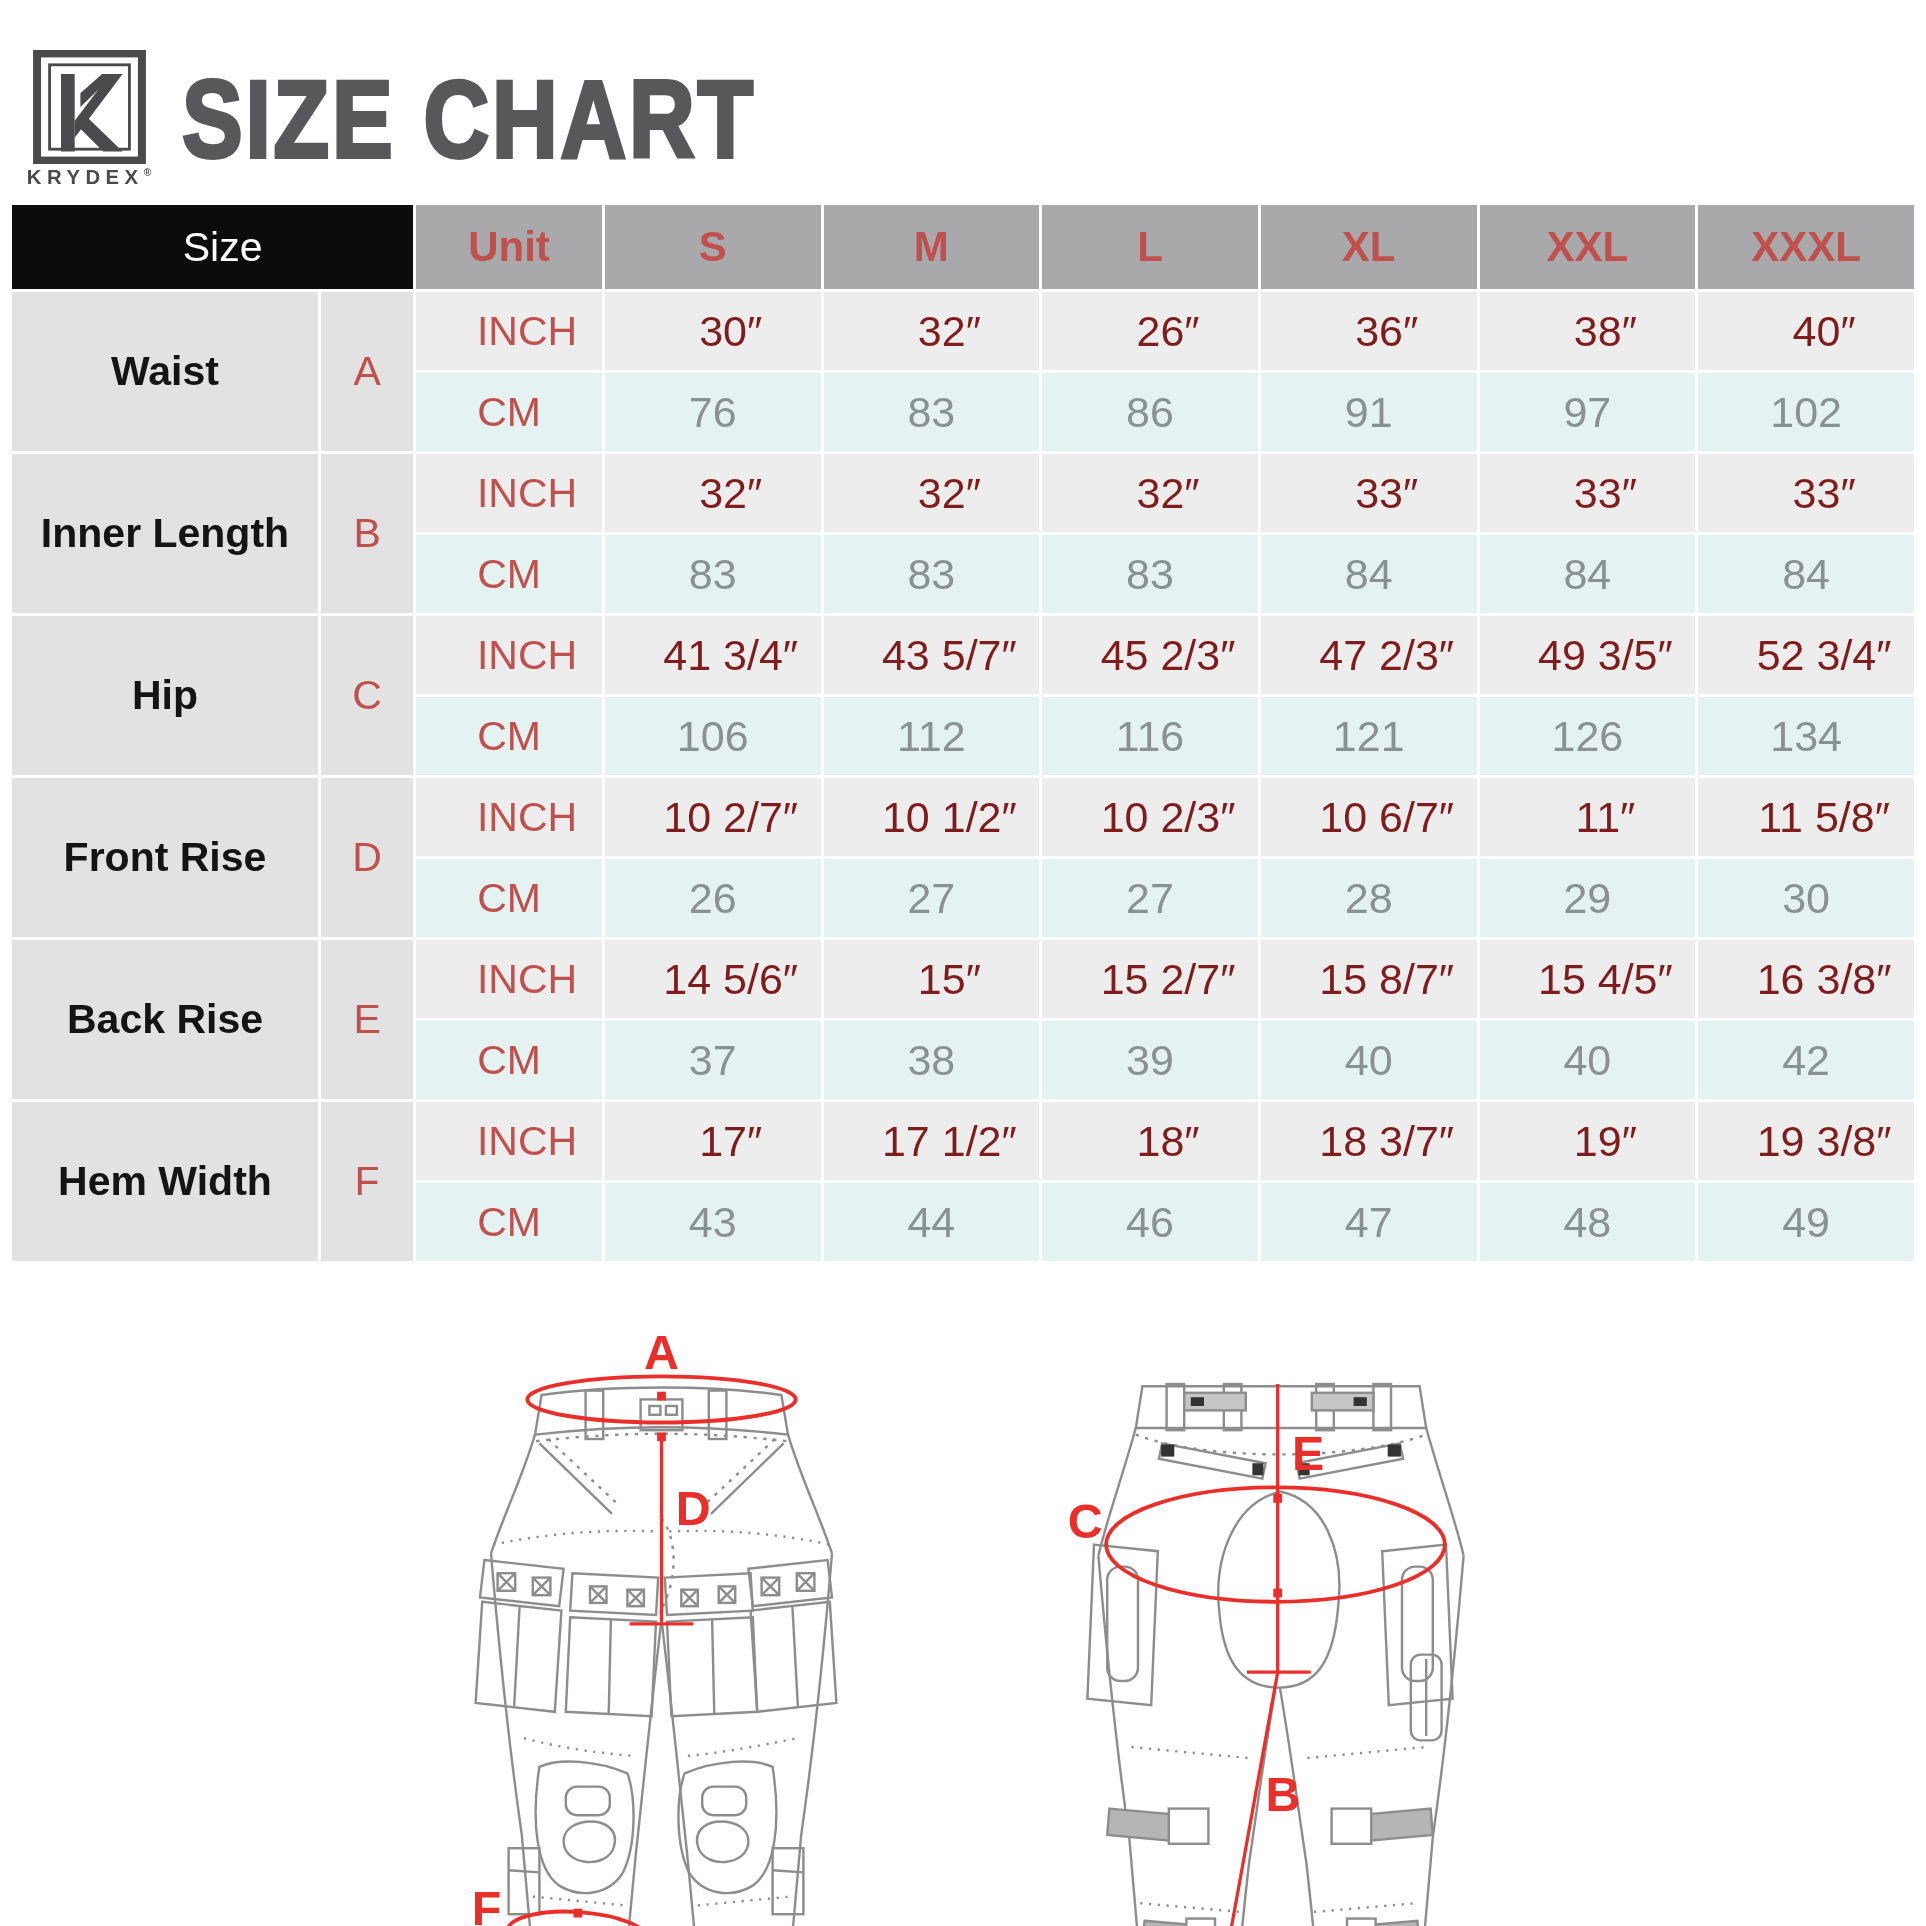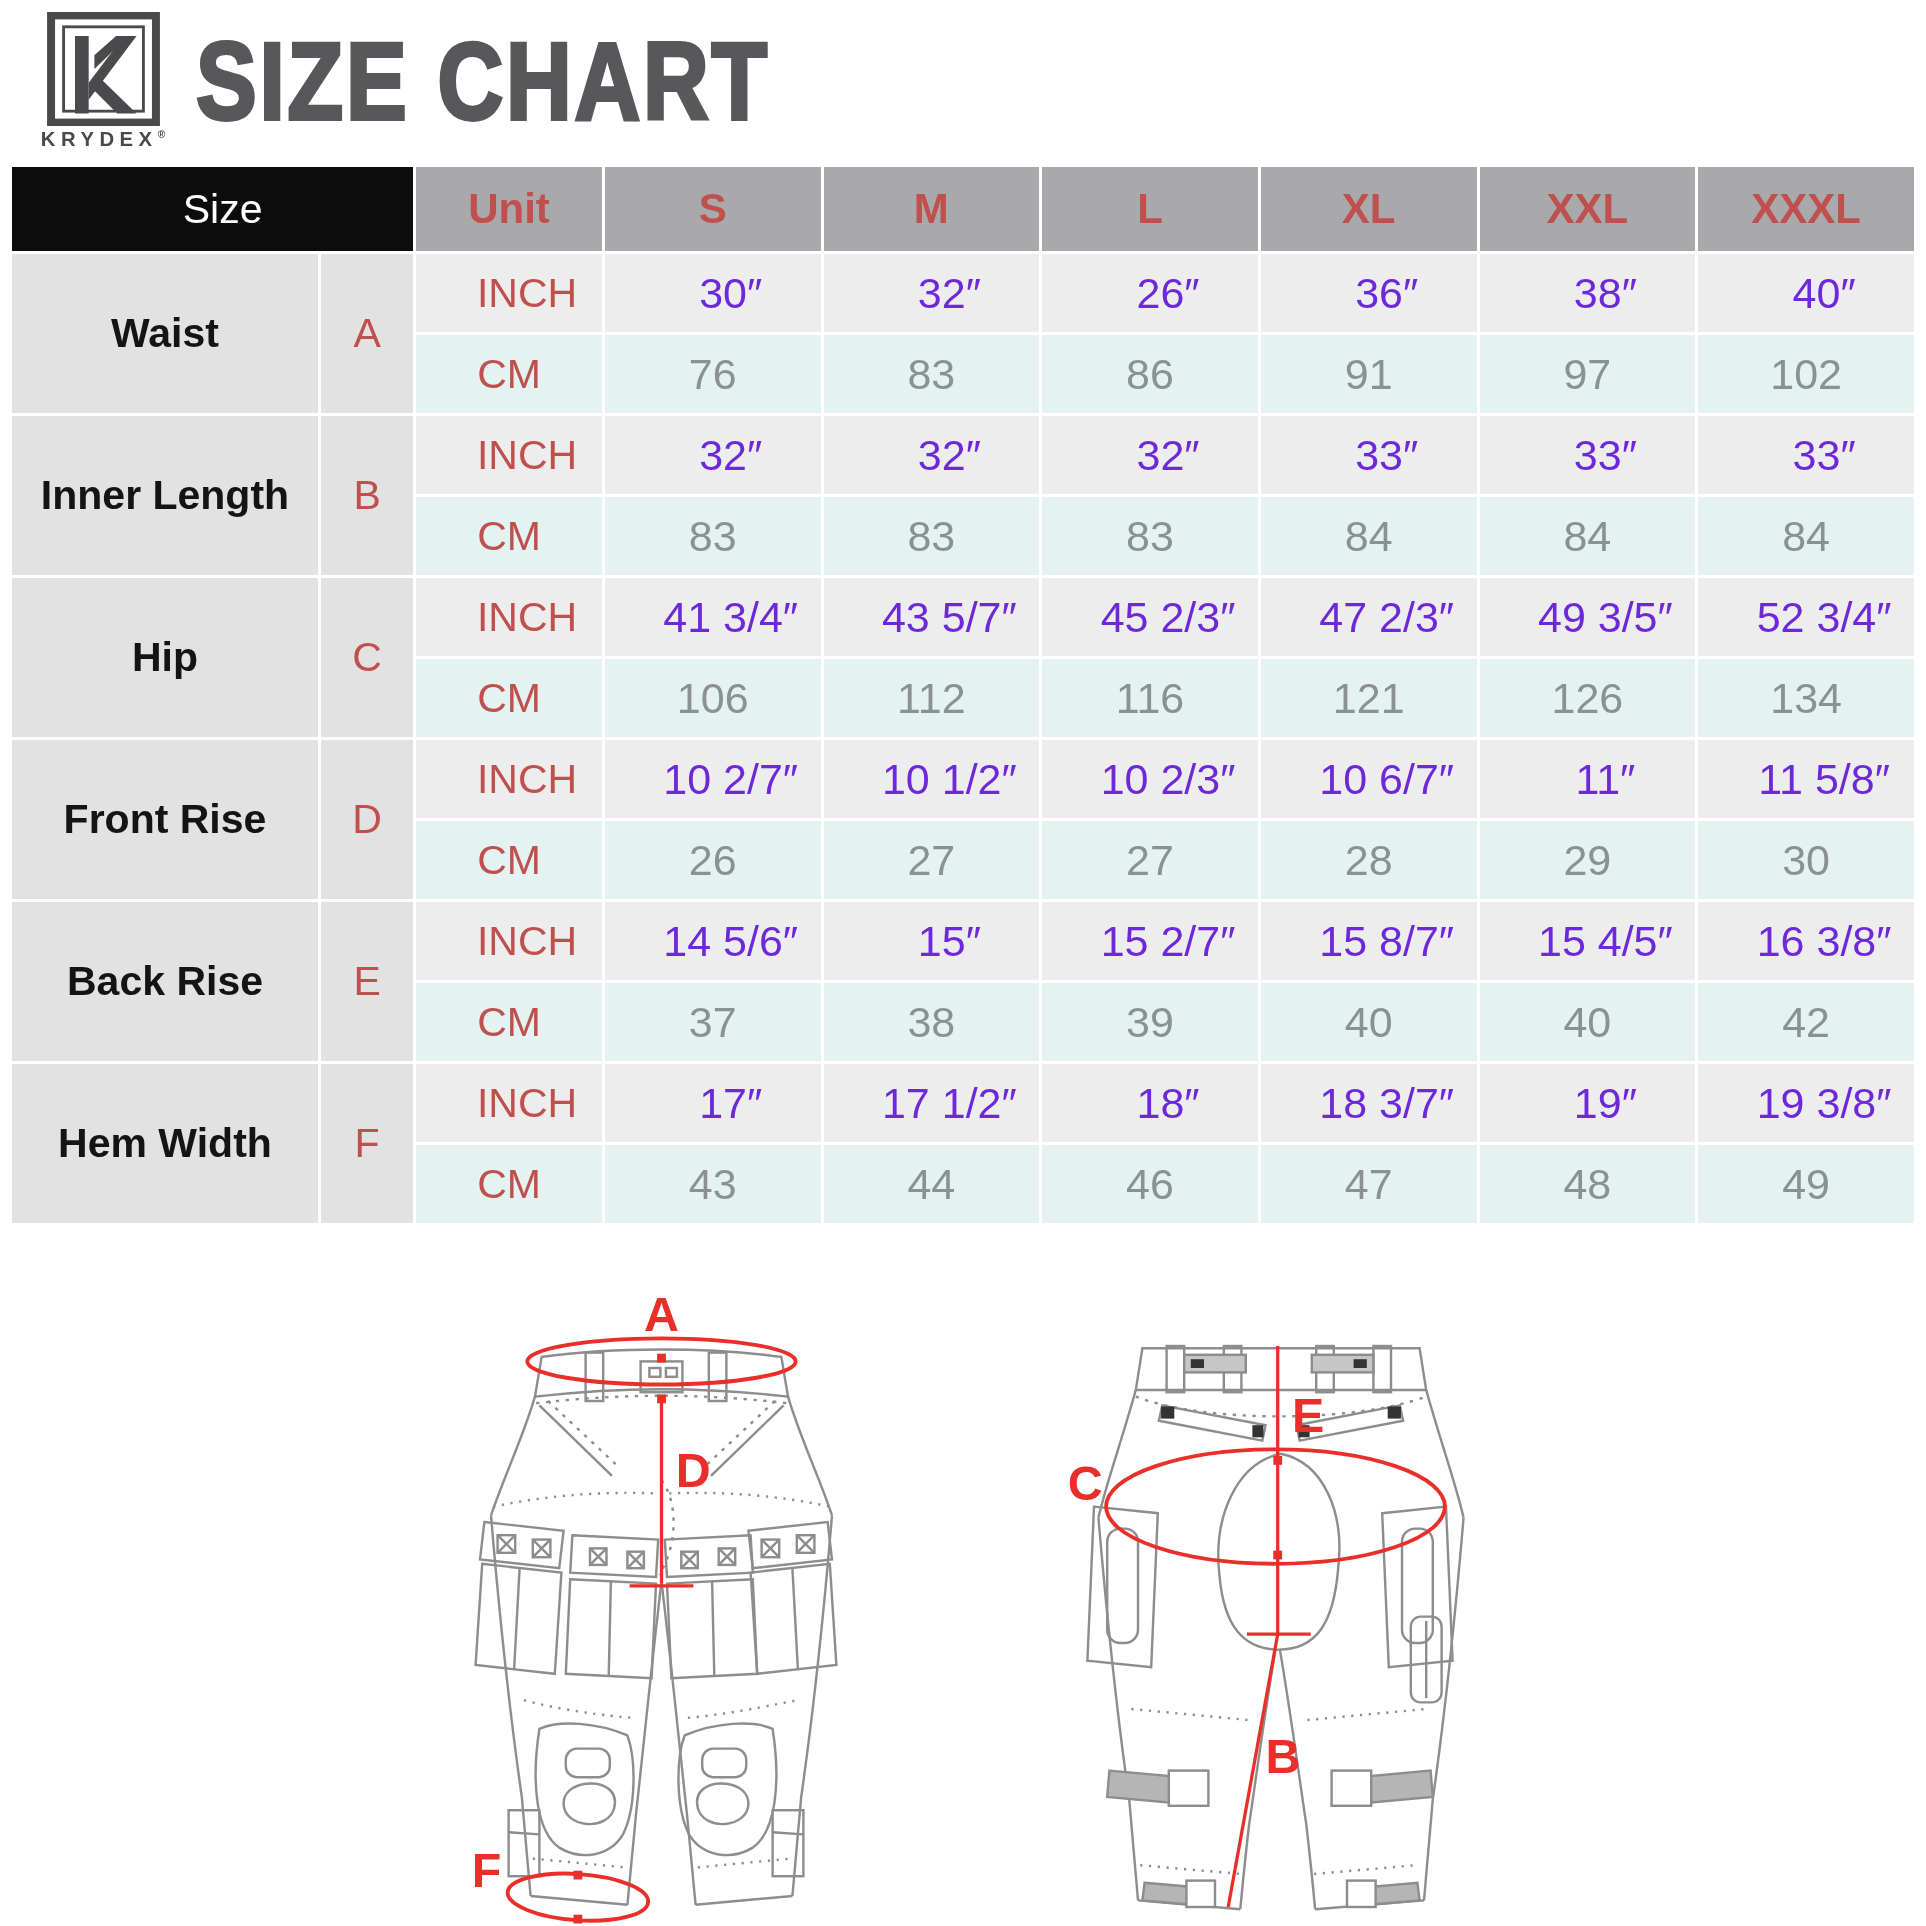--- a/index.html
+++ b/index.html
@@ -1,39 +1,39 @@
 <!DOCTYPE html>
 <html style="font-size:7.4px"><head>
 <meta charset="utf-8">
 <style>
   html,body{margin:0;padding:0;background:#ffffff;}
   .page{width:1926px;height:1926px;background:#fff;font-family:"Liberation Sans",sans-serif;overflow:hidden;position:relative;}
 
   
-  .header{display:flex;align-items:flex-start;gap:32px;padding:12px 0 0 42px;height:139px;}
+  .header{display:flex;align-items:flex-start;gap:32px;padding:12px 0 0 28px;height:139px;margin-top:38px;}
   .logo{width:122px;display:flex;flex-direction:column;align-items:center;}
   .logo svg{width:115px;height:114px;display:block;}
   .brand-name{font-weight:bold;font-size:20.3px;letter-spacing:5.5px;color:#4a4a4c;margin-top:1.8px;white-space:nowrap;}
   .brand-name sup{font-size:10.2px;letter-spacing:0;}
   .title{font-size:91px;font-weight:bold;color:#58585a;-webkit-text-stroke:3.2px #58585a;letter-spacing:2.8px;transform:scaleY(1.2);transform-origin:left top;margin-top:6.5px;white-space:nowrap;}
 
   
   table.size-table{width:1908px;margin:13px auto 0 auto;border-collapse:separate;border-spacing:3.2px;table-layout:fixed;}
   col.c-label{width:305px;} col.c-letter{width:92px;} col.c-unit{width:185px;} col.c-size{width:215px;}
   th,td{text-align:center;vertical-align:middle;padding:0;}
   thead tr{height:84px;}
   tbody tr{height:78px;}
   .size-head{background:#0c0c0c;color:#ffffff;font-size:41px;font-weight:normal;padding-left:20px;}
   .col-head{background:#a9a9ab;color:#c0504d;font-size:42px;font-weight:bold;}
   .label-cell{background:#e2e2e2;color:#141414;font-size:41px;font-weight:bold;}
   .letter-cell{background:#e2e2e2;color:#c0504d;font-size:41px;font-weight:normal;}
   .unit-cell{color:#c0504d;font-size:41px;}
   .inch-bg{background:#ededee;padding-left:36px;}
   .cm-bg{background:#e4f2f1;margin-left:16px;}
-  .inch-val{color:#6d28d9;font-size:43px;}
+  .inch-val{color:#7f1d1d;font-size:43px;}
   .cm-val{color:#8a9194;font-size:43px;}
 
   
   .diagrams{display:flex;justify-content:center;align-items:flex-start;gap:152px;margin-top:65px;}
   .pants{width:462px;height:660px;display:block;}
   .pants text{font-family:"Liberation Sans",sans-serif;font-weight:bold;}
 </style>
 </head>
 <body>
 

